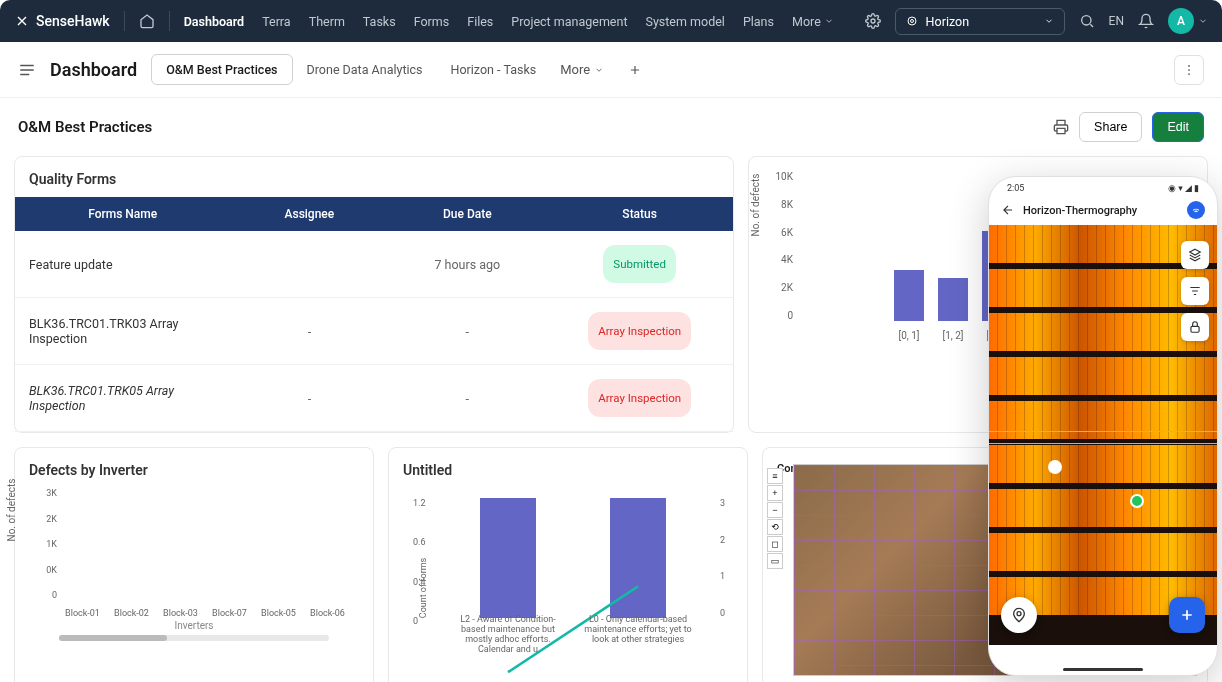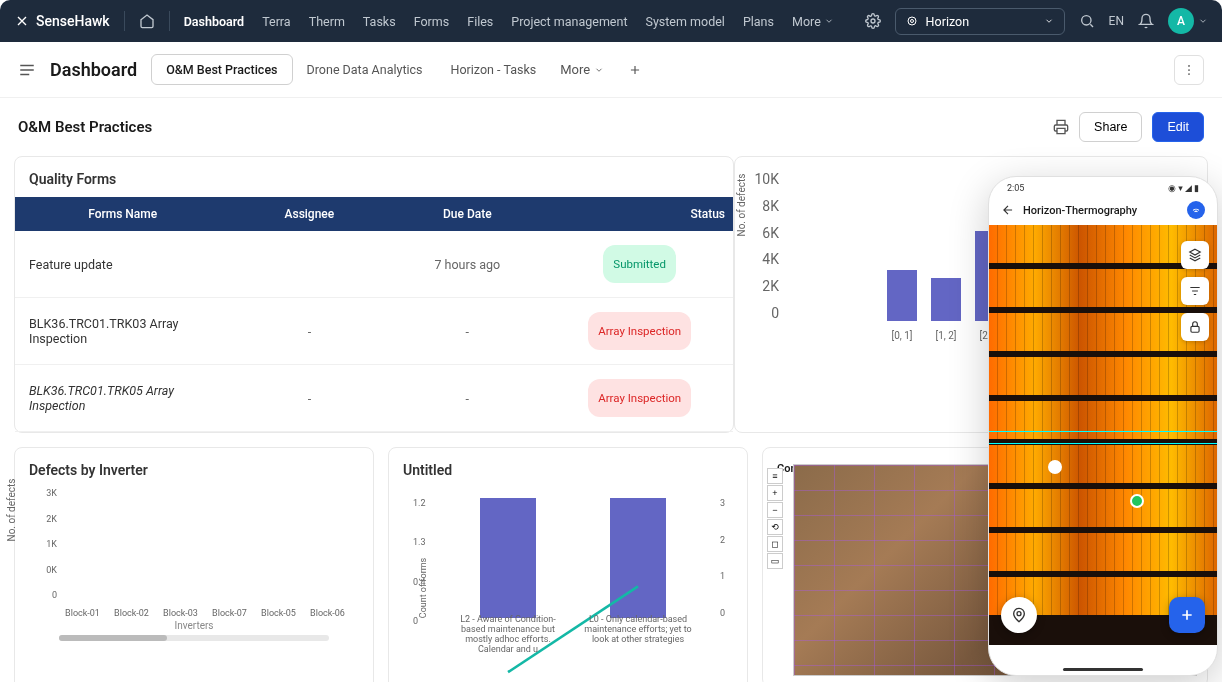--- a/index.html
+++ b/index.html
@@ -30,42 +30,42 @@
 .tab-more { display: flex; align-items: center; gap: 4px; padding: 7px 10px; color: #555; cursor: pointer; }
 .add-tab { width: 26px; height: 26px; display: flex; align-items: center; justify-content: center; cursor: pointer; color: #555; margin-left: 8px; }
 .subheader-right { margin-left: auto; }
 .kebab { width: 30px; height: 30px; border: 1px solid #e0e0e0; border-radius: 6px; display: flex; align-items: center; justify-content: center; cursor: pointer; }
 
 
 .toolbar { display: flex; align-items: center; padding: 14px 18px; }
 .section-title { font-size: 15px; font-weight: 600; }
 .toolbar-right { margin-left: auto; display: flex; gap: 10px; align-items: center; }
 .btn { padding: 7px 14px; border-radius: 6px; font-size: 12.5px; cursor: pointer; border: 1px solid #d0d0d0; background: #fff; }
-.btn.primary { background: #1d4ed8; color: #fff; border-color: #2563eb; }
-
-
-.grid { display: grid; grid-template-columns: 720px 1fr; padding: 0 14px 14px; }
+.btn.primary { background: #15803d; color: #fff; border-color: #2563eb; }
+
+
+.grid { display: grid; grid-template-columns: 720px 1fr; gap: 14px; padding: 0 14px 14px; }
 .card { border: 1px solid #e8e8e8; border-radius: 8px; padding: 14px; background: #fff; }
 .card-title { font-size: 14px; font-weight: 600; margin-bottom: 10px; color: #333; }
 
 
 .table { width: 100%; border-collapse: collapse; }
 .table thead { background: #1e3a6e; color: #fff; }
-.table th { padding: 10px 8px; font-size: 12px; font-weight: 500; text-align: left; }
+.table th { padding: 10px 14px; font-size: 12px; font-weight: 500; text-align: left; }
 .table th:first-child { text-align: center; }
 .table td { padding: 14px 14px; font-size: 12.5px; border-bottom: 1px solid #f0f0f0; color: #333; }
 .table td.center { text-align: center; color: #666; }
 .due-red { color: #dc2626; }
 .badge { display: inline-block; padding: 12px 10px; border-radius: 12px; font-size: 11.5px; }
 .badge.green { background: #d1fae5; color: #059669; }
 .badge.red { background: #fee2e2; color: #dc2626; }
 
 
 .chart-wrap { position: relative; height: 180px; }
-.y-axis { position: absolute; left: 0; top: 0; bottom: 30px; display: flex; flex-direction: column; justify-content: space-between; font-size: 14px; color: #666; text-align: right; width: 30px; }
+.y-axis { position: absolute; left: 0; top: 0; bottom: 30px; display: flex; flex-direction: column; justify-content: space-between; font-size: 10px; color: #666; text-align: right; width: 30px; }
 .y-label { position: absolute; left: -8px; top: 50%; transform: rotate(-90deg) translateX(30px); transform-origin: left; font-size: 10px; color: #666; white-space: nowrap; }
 .bars { position: absolute; left: 38px; right: 0; bottom: 30px; top: 0; display: flex; align-items: flex-end; gap: 14px; justify-content: center; }
 .bar { width: 30px; background: #6366c4; }
 .x-labels { position: absolute; left: 38px; right: 0; bottom: 10px; display: flex; gap: 14px; justify-content: center; font-size: 10px; color: #666; }
 .x-labels span { width: 30px; text-align: center; }
 .x-title { text-align: center; font-size: 10px; color: #888; margin-top: 2px; }
 
 
 .stacked-chart { height: 130px; position: relative; margin-bottom: 0; }
 .stacked-bars { position: absolute; left: 32px; right: 10px; bottom: 18px; top: 0; display: flex; align-items: flex-end; gap: 6px; }
@@ -239,21 +239,21 @@
 <div class="grid">
 
   <div class="card" style="padding:14px 0 0;">
     <div class="card-title" style="padding:0 14px;">Quality Forms</div>
     <table class="table">
       <thead>
         <tr>
           <th style="width:30%;">Forms Name</th>
           <th style="width:22%; text-align:center;">Assignee</th>
           <th style="width:22%; text-align:center;">Due Date</th>
-          <th style="width:26%; text-align:right;">Status</th>
+          <th style="width:26%; text-align:center;">Status</th>
         </tr>
       </thead>
       <tbody id="qf-body">
           <tr>
     <td style="max-width:180px;">Feature update</td>
     <td class="center"></td>
     <td class="center due-red">7 hours ago</td>
     <td class="center"><span class="badge green">Submitted</span></td>
           </tr>
           <tr>
@@ -438,21 +438,21 @@
     <div class="scrollbar"></div>
 
   </div>
 
   <div class="card">
     <div class="card-title">Untitled</div>
     <div class="untitled-chart">
       <div class="uc-y-label-l">Count of forms</div>
       <div class="uc-y1" id="uc-y1">
           <div>1.2</div>
-          <div>1.3</div>
+          <div>0.6</div>
           <div>0.4</div>
           <div>0</div>
         </div>
       <div class="uc-y2" id="uc-y2">
           <div>3</div>
           <div>2</div>
           <div>1</div>
           <div>0</div>
         </div>
       <div class="uc-bars">

